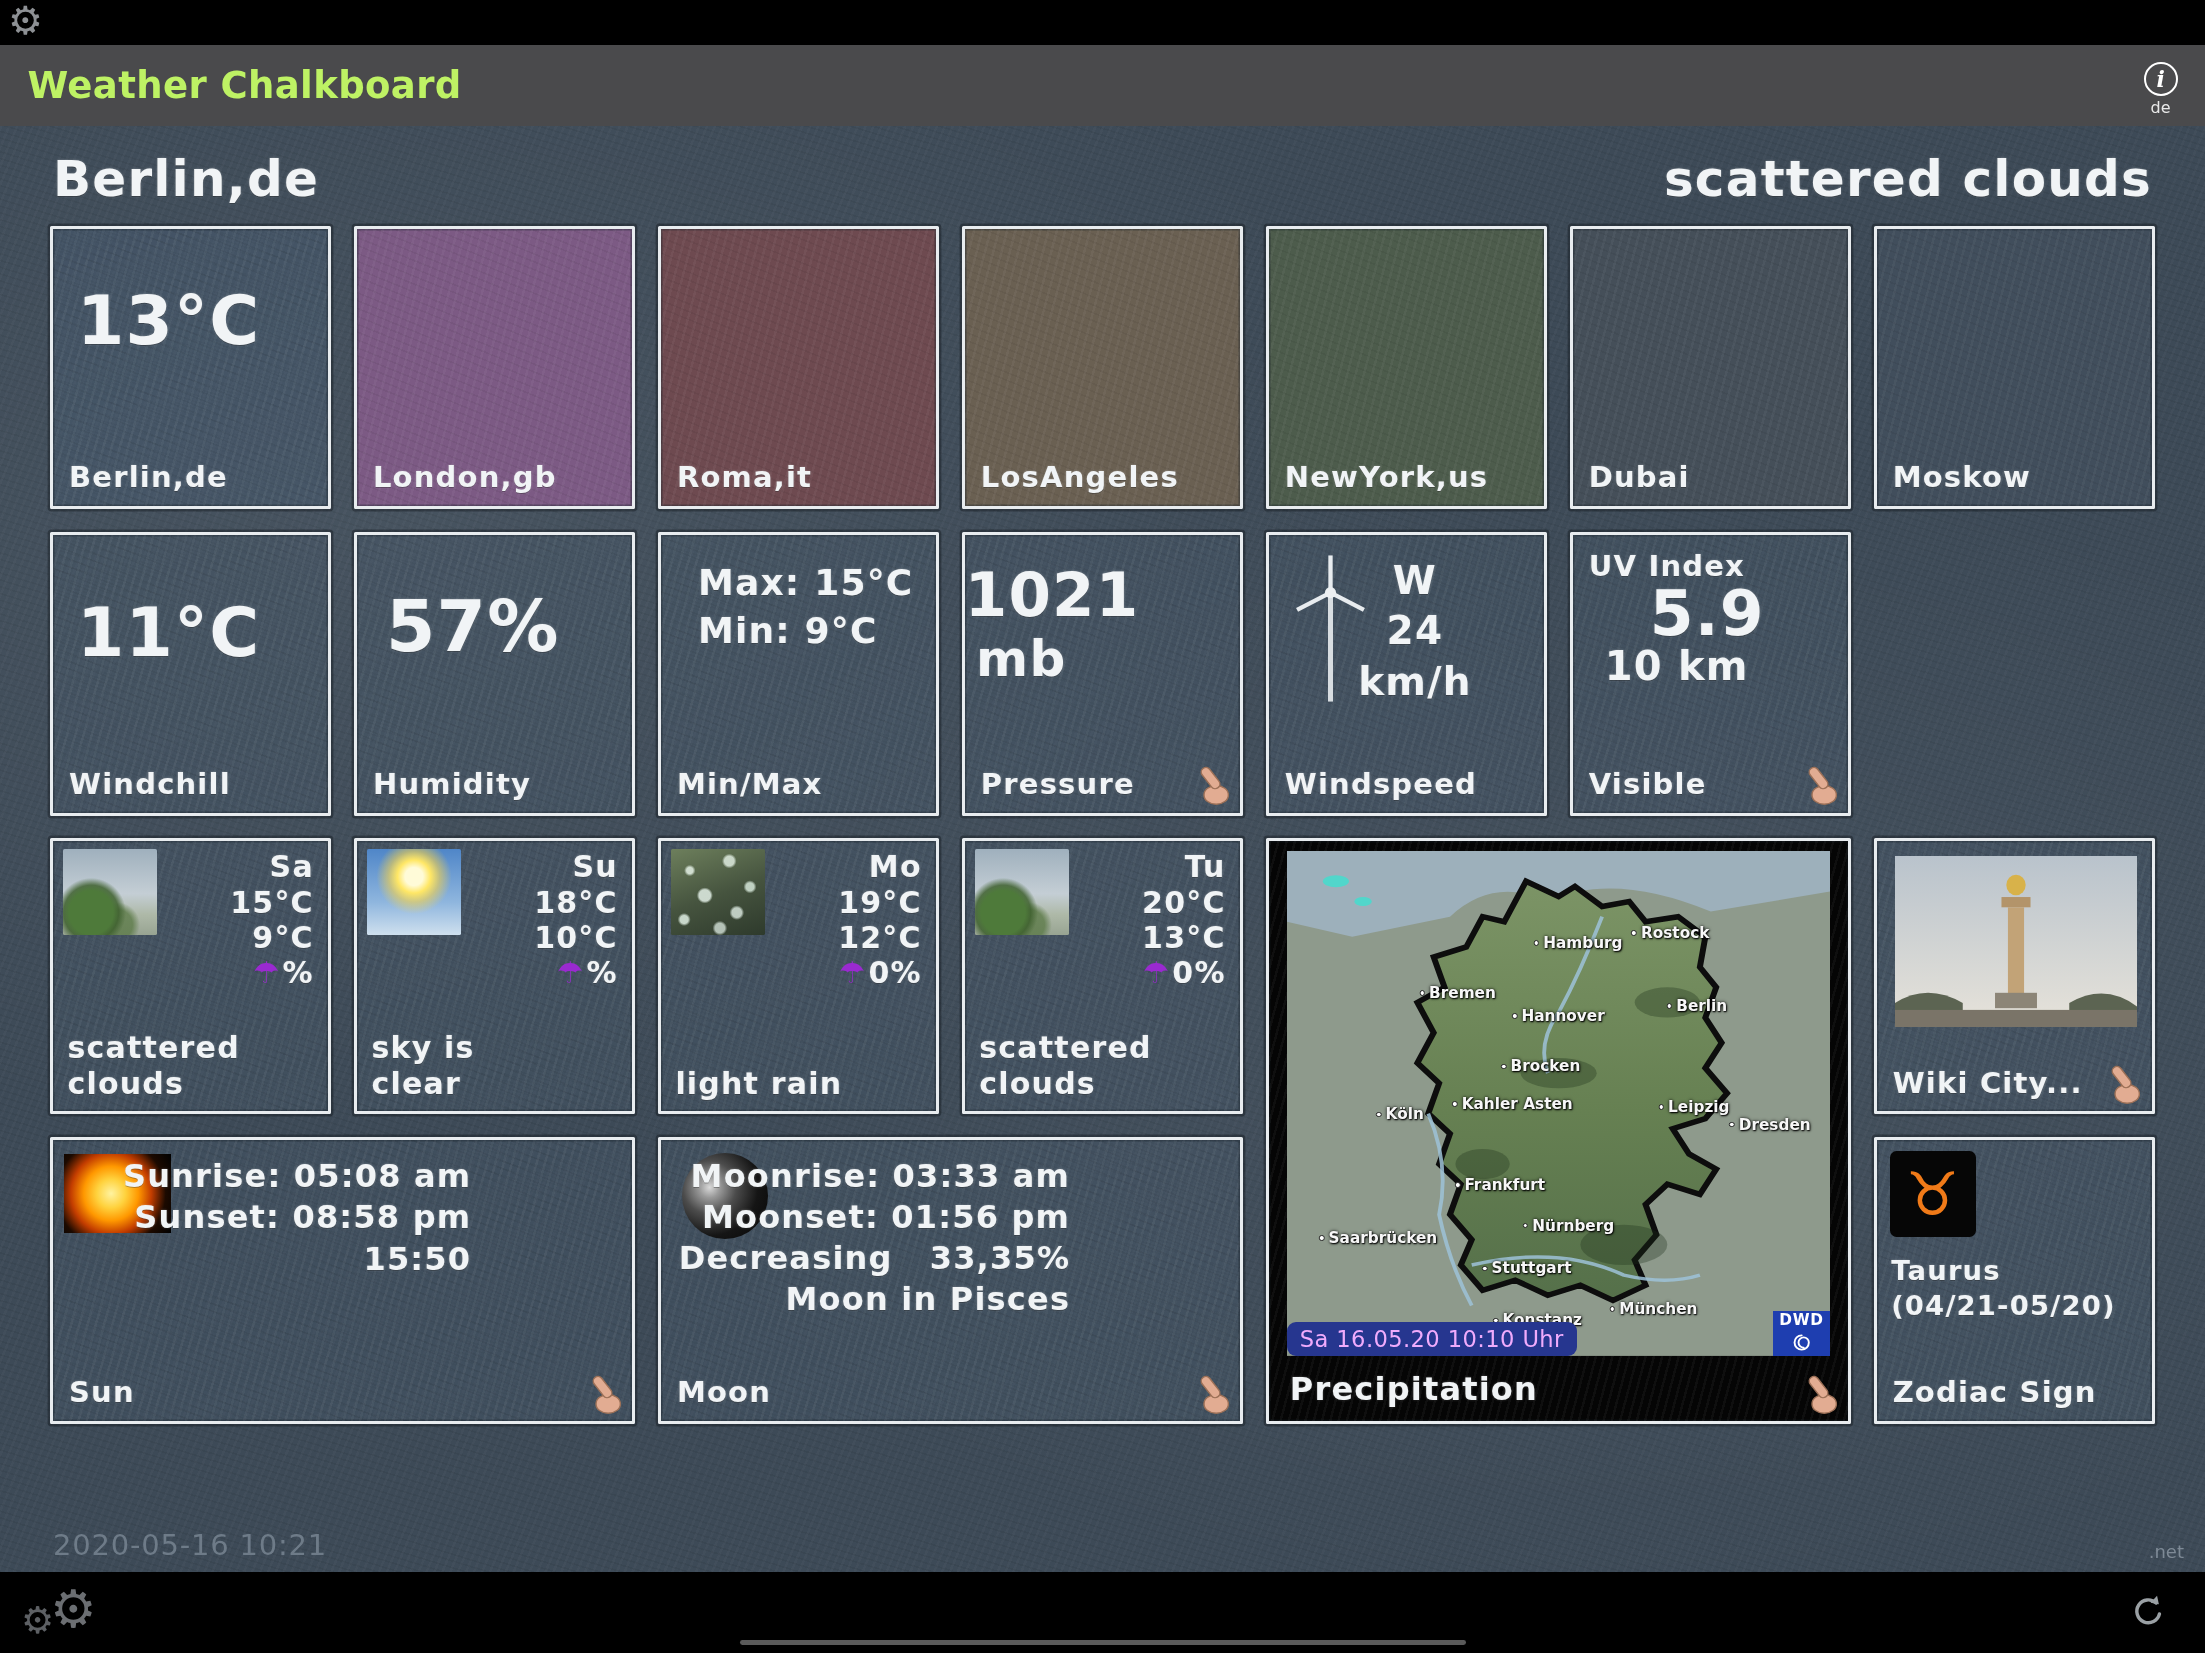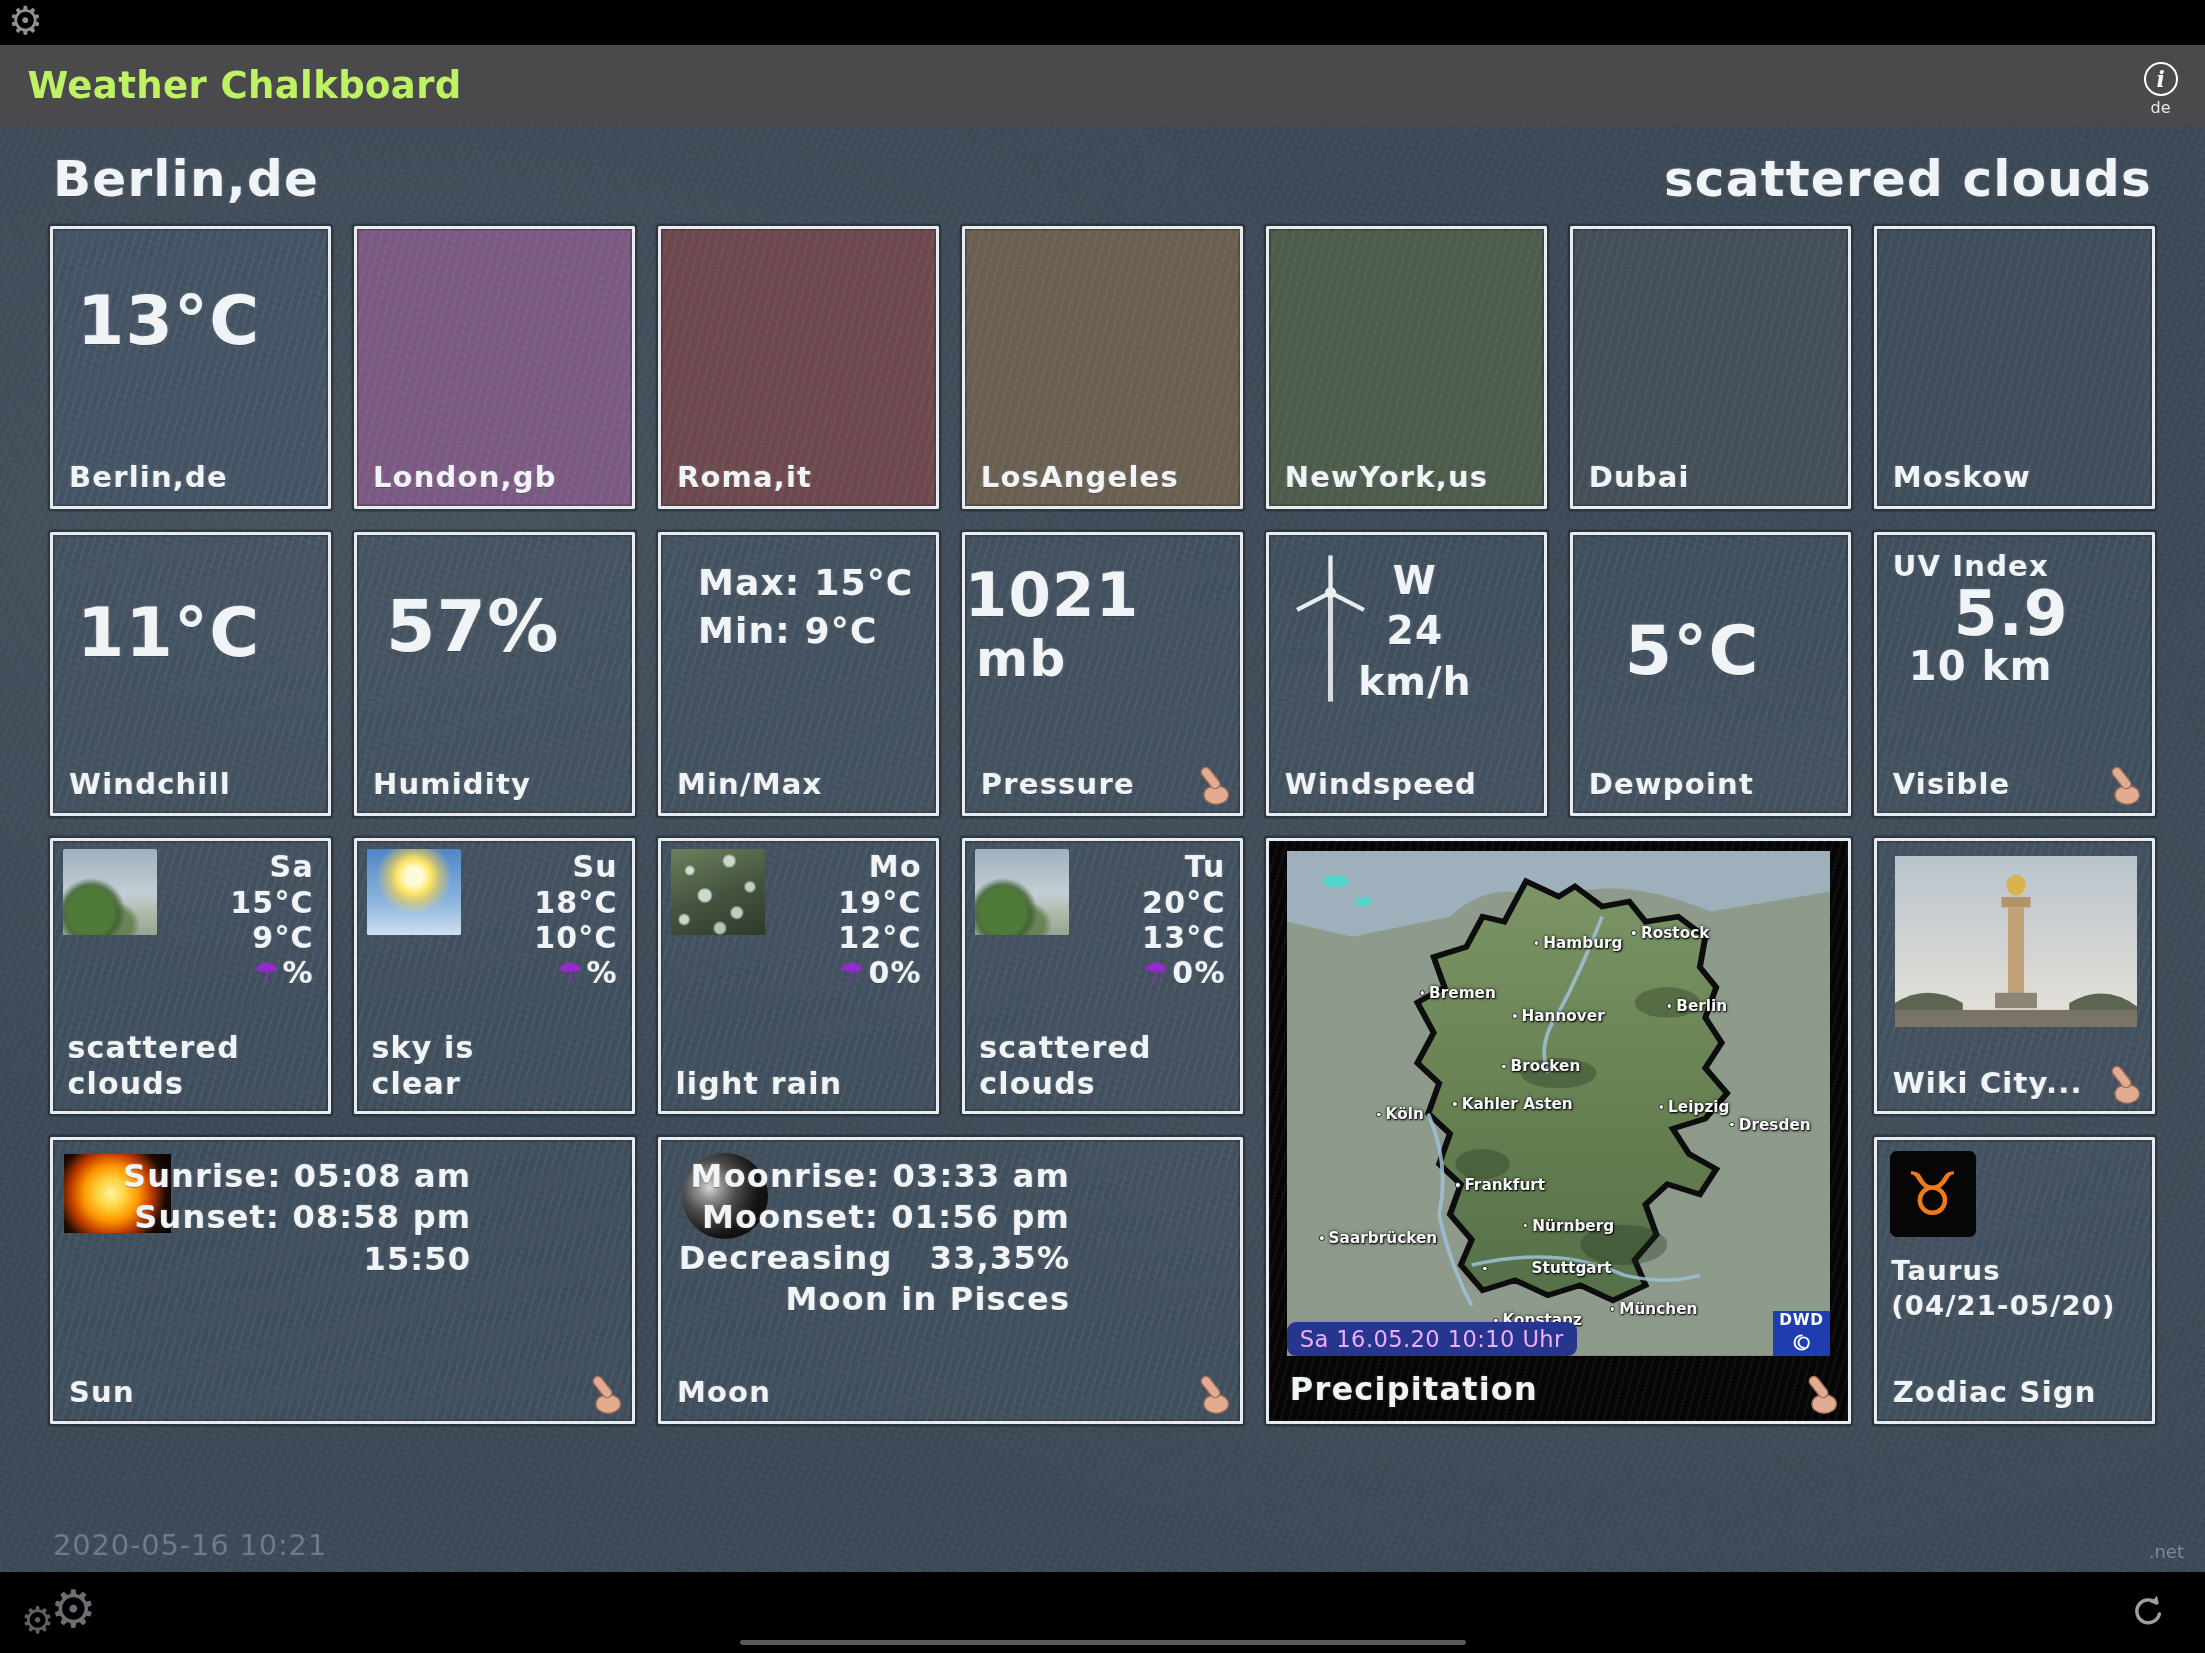--- a/index.html
+++ b/index.html
@@ -228,24 +228,20 @@
           <circle cx="40" cy="36" r="4.5" fill="#eceff1"></circle>
         </svg>
         <div class="wind-col chalk">
           <div>W</div>
           <div>24</div>
           <div>km/h</div>
         </div>
         <div class="tile-label chalk">Windspeed</div>
       </div>
 
-      <div class="tile metric-dewpoint">
-        <div class="big-value chalk">5°C</div>
-        <div class="tile-label chalk">Dewpoint</div>
-      </div>
 
       <div class="tile">
         <div class="uv-label chalk">UV Index</div>
         <div class="uv-value chalk">5.9</div>
         <div class="uv-dist chalk">10 km</div>
         <div class="tile-label chalk">Visible</div>
         <svg class="hand" viewBox="0 0 48 48">
           <ellipse cx="29" cy="33" rx="13" ry="10" fill="#e2ac92" stroke="#9c7057" stroke-width="1.5"></ellipse>
           <rect x="18" y="2" width="10" height="26" rx="5" fill="#e2ac92" stroke="#9c7057" stroke-width="1.5" transform="rotate(-38 23 15)"></rect>
         </svg>
@@ -371,21 +367,21 @@
                 <span>Frankfurt</span>
               </div>
               <div class="map-city" style="left: 44%; top: 74%;">
                 <span class="map-dot"></span>
                 <span>Nürnberg</span>
               </div>
               <div class="map-city" style="left: 6.5%; top: 76.5%;">
                 <span class="map-dot"></span>
                 <span>Saarbrücken</span>
               </div>
-              <div class="map-city" style="left: 36.5%; top: 82.5%; gap: 40px;">
+              <div class="map-city" style="left: 36.5%; top: 82.5%;">
                 <span class="map-dot"></span>
                 <span>Stuttgart</span>
               </div>
               <div class="map-city" style="left: 60%; top: 90.5%;">
                 <span class="map-dot"></span>
                 <span>München</span>
               </div>
               <div class="map-city" style="left: 38.5%; top: 92.8%;">
                 <span class="map-dot"></span>
                 <span>Konstanz</span>

